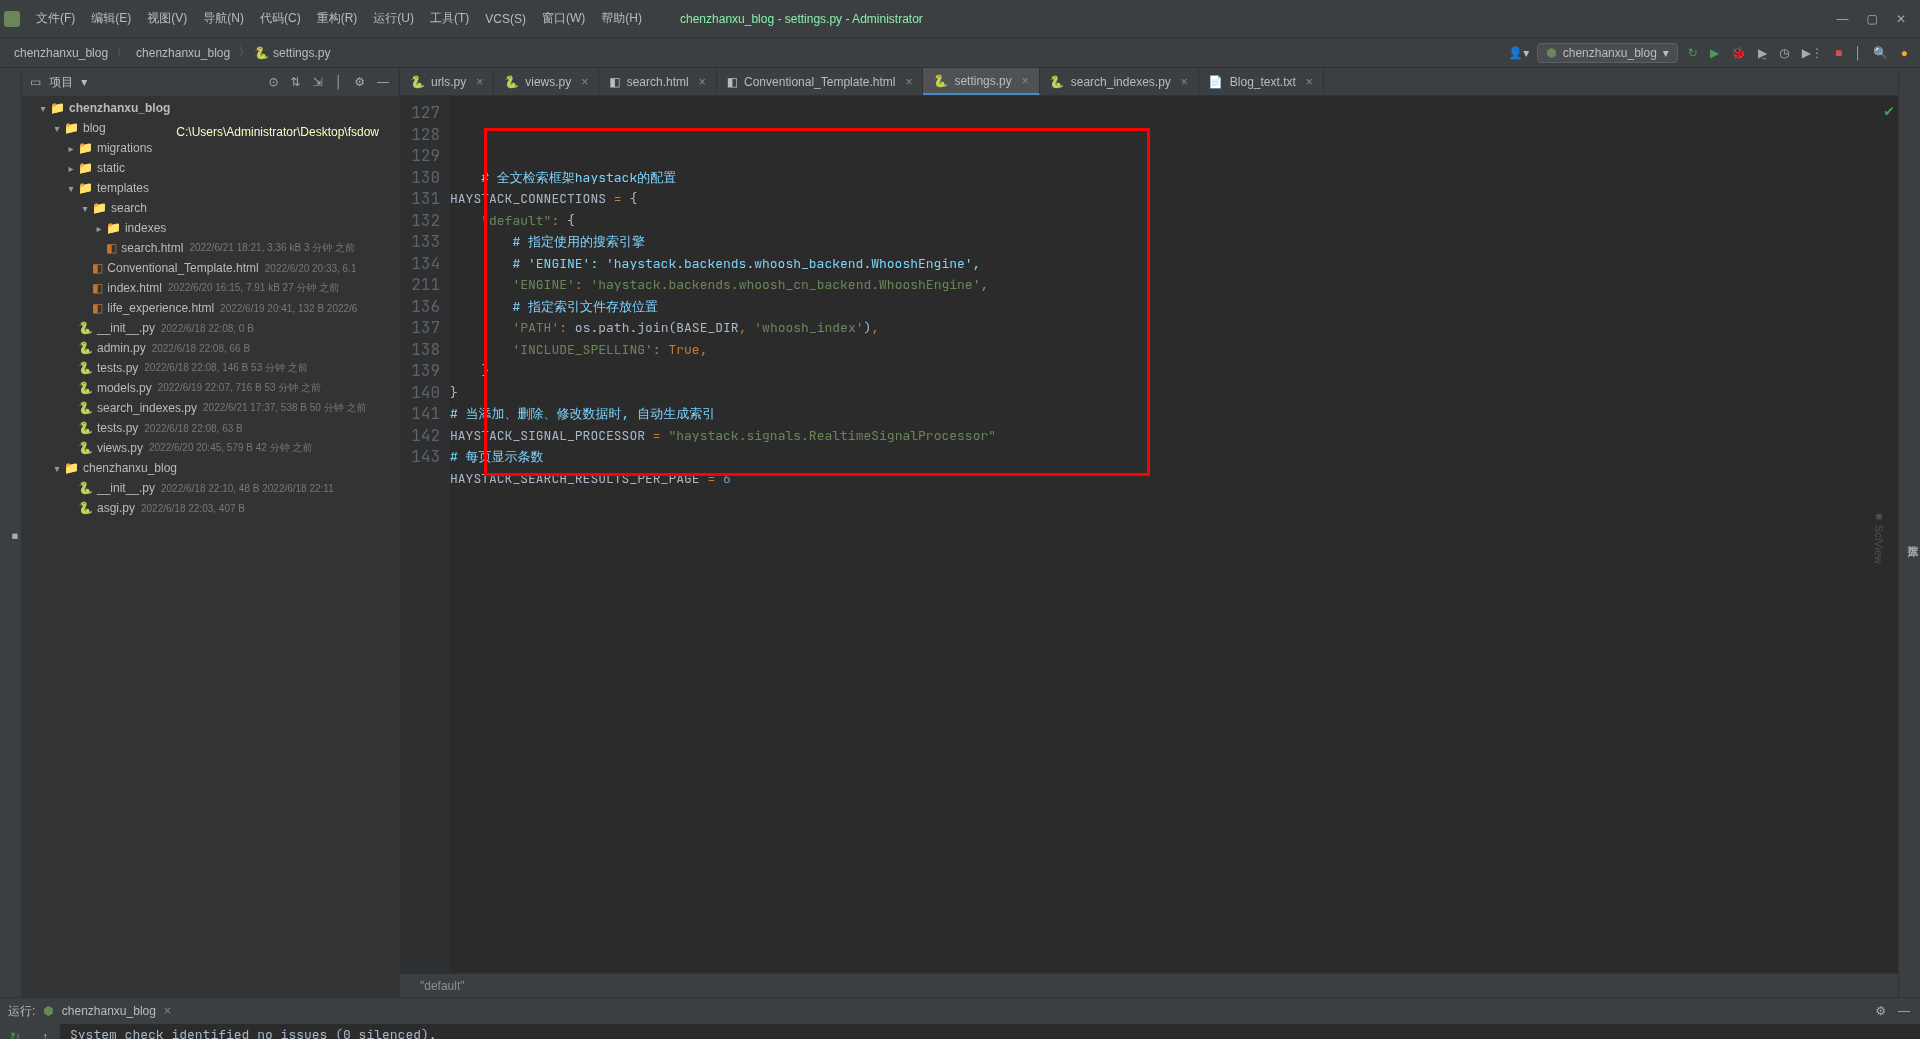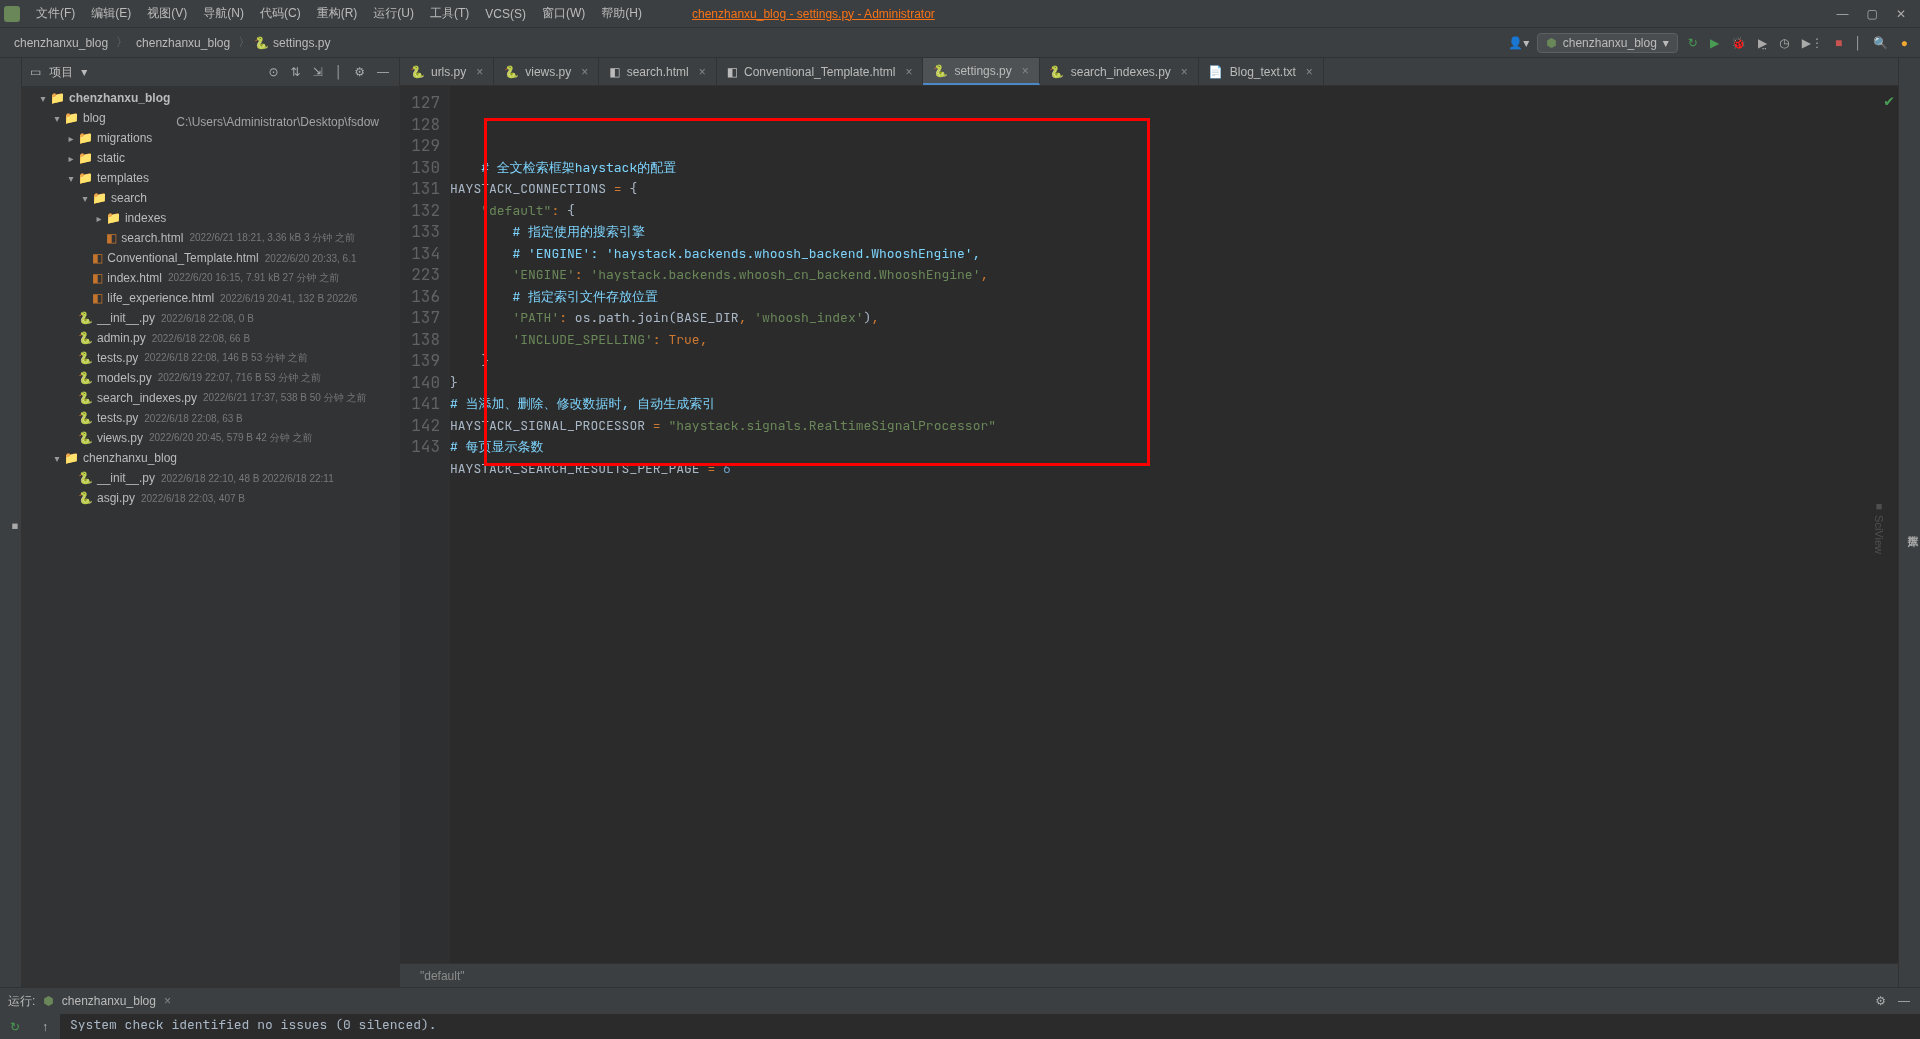--- a/index.html
+++ b/index.html
@@ -1,20 +1,20 @@
 <!DOCTYPE html>
 <html><head>
 <meta charset="utf-8">
 <style>
 * { margin: 0; padding: 0; box-sizing: border-box; }
 body { font-family: "Microsoft YaHei", "Segoe UI", sans-serif; background:#2b2b2b; color:#bbbbbb; font-size:12px; overflow:hidden; user-select:none; }
-.menubar { height:28px; background:#3c3f41; display:flex; align-items:center; padding:0 4px; border-bottom:1px solid #323232; }
+.menubar { height:38px; background:#3c3f41; display:flex; align-items:center; padding:0 4px; border-bottom:1px solid #323232; }
 .menubar .icon-ij { width:16px; height:16px; background:#6a8759; border-radius:3px; margin-right:8px;}
 .menubar .menu { padding:2px 8px; color:#bbbbbb; }
-.menubar .title { margin-left:42px; color:#f97316;text-decoration:underline; }
+.menubar .title { margin-left:30px; color:#86efac; }
 .menubar .winbtns { margin-left:auto; display:flex; gap:18px; padding-right:10px; color:#aaa; }
 .navbar { height:30px; background:#3c3f41; display:flex; align-items:center; padding:0 10px; border-bottom:1px solid #323232;}
 .crumb { color:#bbbbbb; padding:0 4px; }
 .sep { color:#777; padding:0 4px;}
 .navbar .right { margin-left:auto; display:flex; align-items:center; gap:8px;}
 .cfgbox { background:#4a4d4f; border:1px solid #5d5f61; padding:2px 8px; border-radius:4px; display:flex; align-items:center; gap:6px;}
 .iconbtn { color:#aaa; padding:2px;}
 .red { color:#c75450;}
 .green { color:#499c54;}
 .main { display:flex; height:calc(100vh - 28px - 30px - 28px - 24px); position:relative;}
@@ -26,21 +26,21 @@
 .projheader { height:28px; background:#3c3f41; display:flex; align-items:center; padding:0 8px; gap:8px;}
 .projheader .flex1 { flex:1;}
 .tree { overflow-y:auto; flex:1; padding:2px 0;}
 .node { display:flex; align-items:center; height:20px; white-space:nowrap; }
 .node .caret { width:14px; text-align:center; color:#999; font-size:10px;}
 .node .folder { color:#aeb1b3; margin-right:4px;}
 .node .pyicon { color:#88b0d5; margin-right:4px;}
 .node .htmlicon { color:#c5752b; margin-right:4px;}
 .node .name { color:#bbbbbb;}
 .node .bold { font-weight:bold;}
-.node .path { color:#a3a3a3; margin-left:6px;margin-top:47px;}
+.node .path { color:#fef9c3; margin-left:6px;margin-top:47px;}
 .node .meta { color:#787878; margin-left:6px; font-size:10px;}
 .indent1{padding-left:14px;} .indent2{padding-left:28px;} .indent3{padding-left:42px;}
 .indent4{padding-left:56px;} .indent5{padding-left:70px;}
 .editorarea { flex:1; display:flex; flex-direction:column; position:relative; overflow:hidden;}
 .tabrow { height:28px; background:#3c3f41; display:flex; align-items:stretch; border-bottom:1px solid #323232;}
 .tab { display:flex; align-items:center; padding:0 10px; gap:6px; border-right:1px solid #323232; color:#bbbbbb;}
 .tab.active { background:#4e5254; border-bottom:2px solid #4a88c7;}
 .tab .close { color:#888; margin-left:4px;}
 .codearea { flex:1; display:flex; background:rgba(43,43,43,0.72); font-family:"JetBrains Mono","Consolas",monospace; font-size:13px; overflow:hidden; position:relative;}
 .gutter { width:50px; text-align:right; padding-right:10px; color:#606366; background:rgba(49,51,53,0.5); padding-top:6px; line-height:21.5px; font-size:16px;}
@@ -294,21 +294,21 @@
     <span class="checkicon">✔</span>
     <div class="gutter" id="gutter">
           <div>127</div>
           <div>128</div>
           <div>129</div>
           <div>130</div>
           <div>131</div>
           <div>132</div>
           <div>133</div>
           <div>134</div>
-          <div>223</div>
+          <div>211</div>
           <div>136</div>
           <div>137</div>
           <div>138</div>
           <div>139</div>
           <div>140</div>
           <div>141</div>
           <div>142</div>
           <div>143</div>
         </div>
     <div class="codelines" id="codelines">

